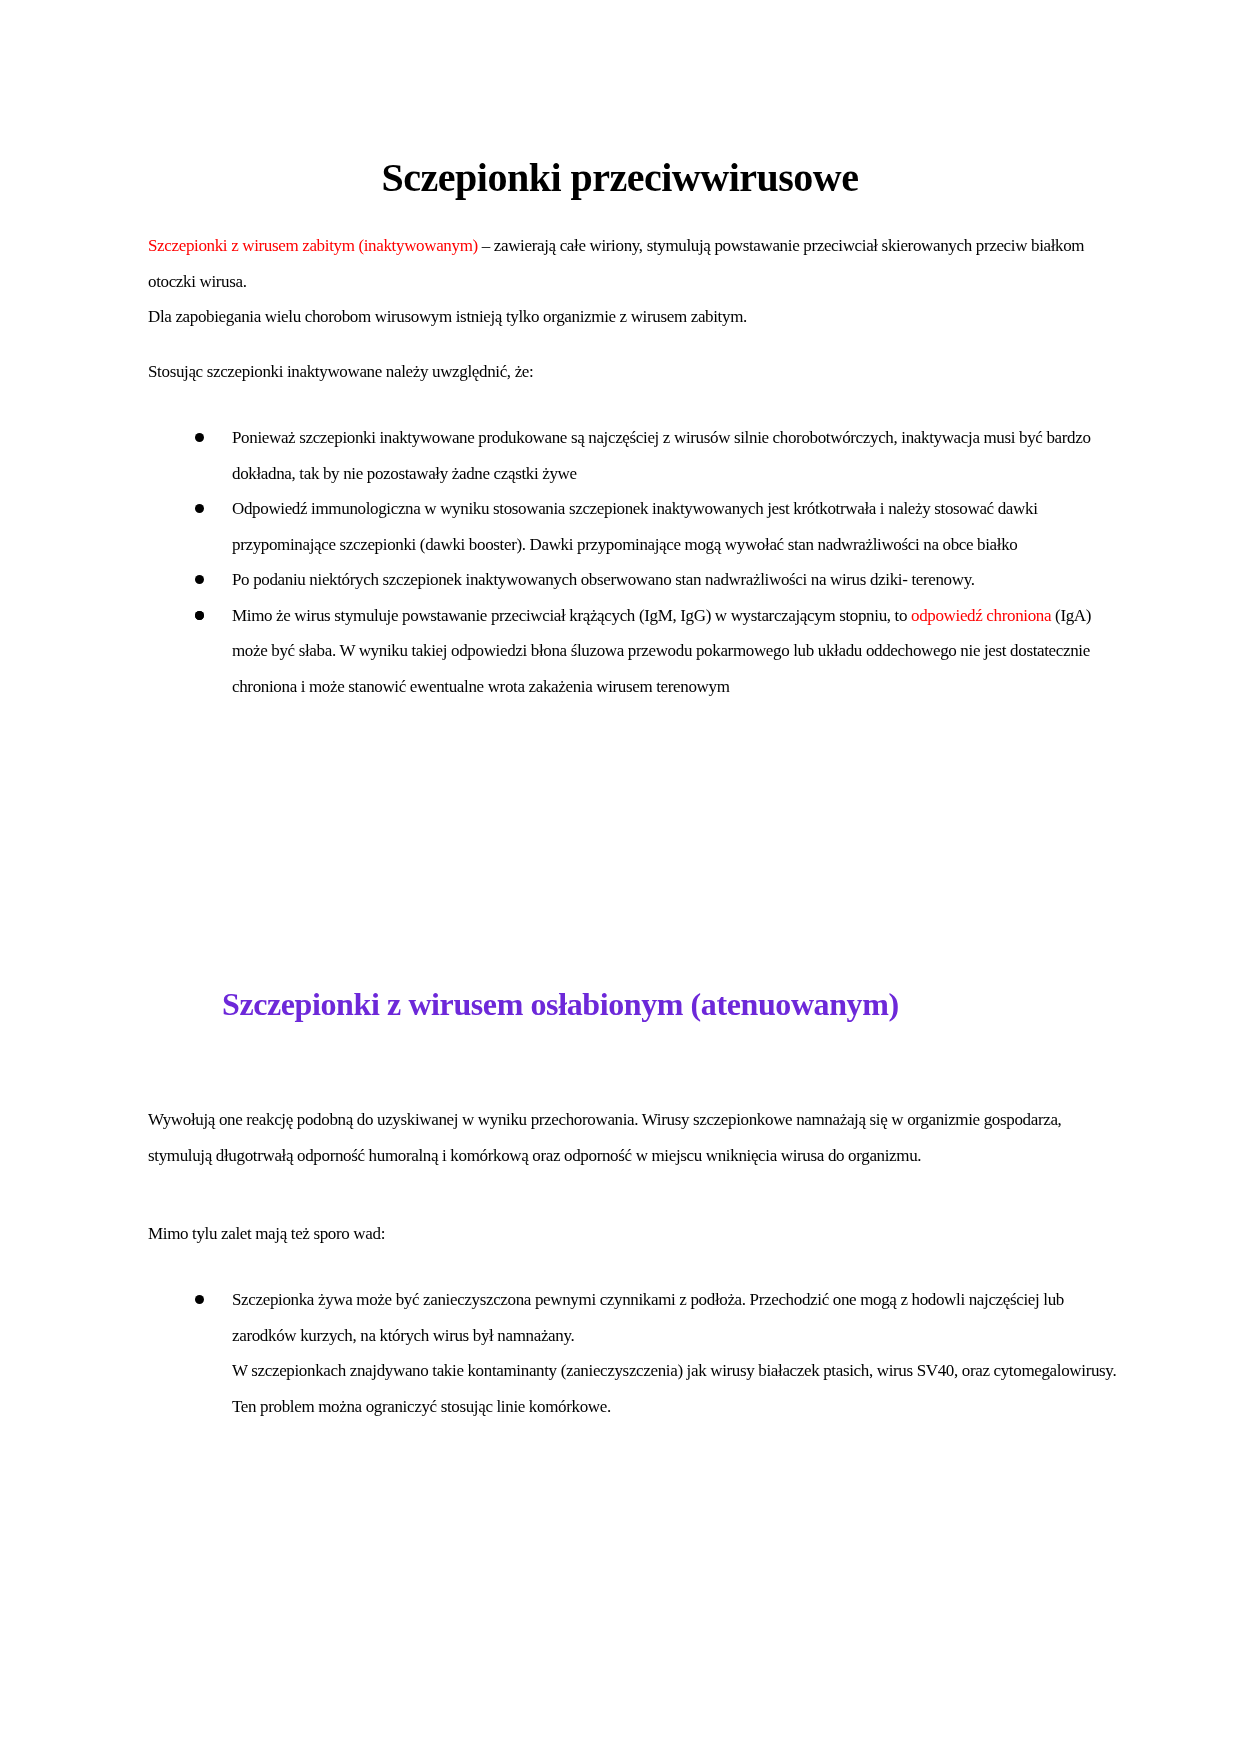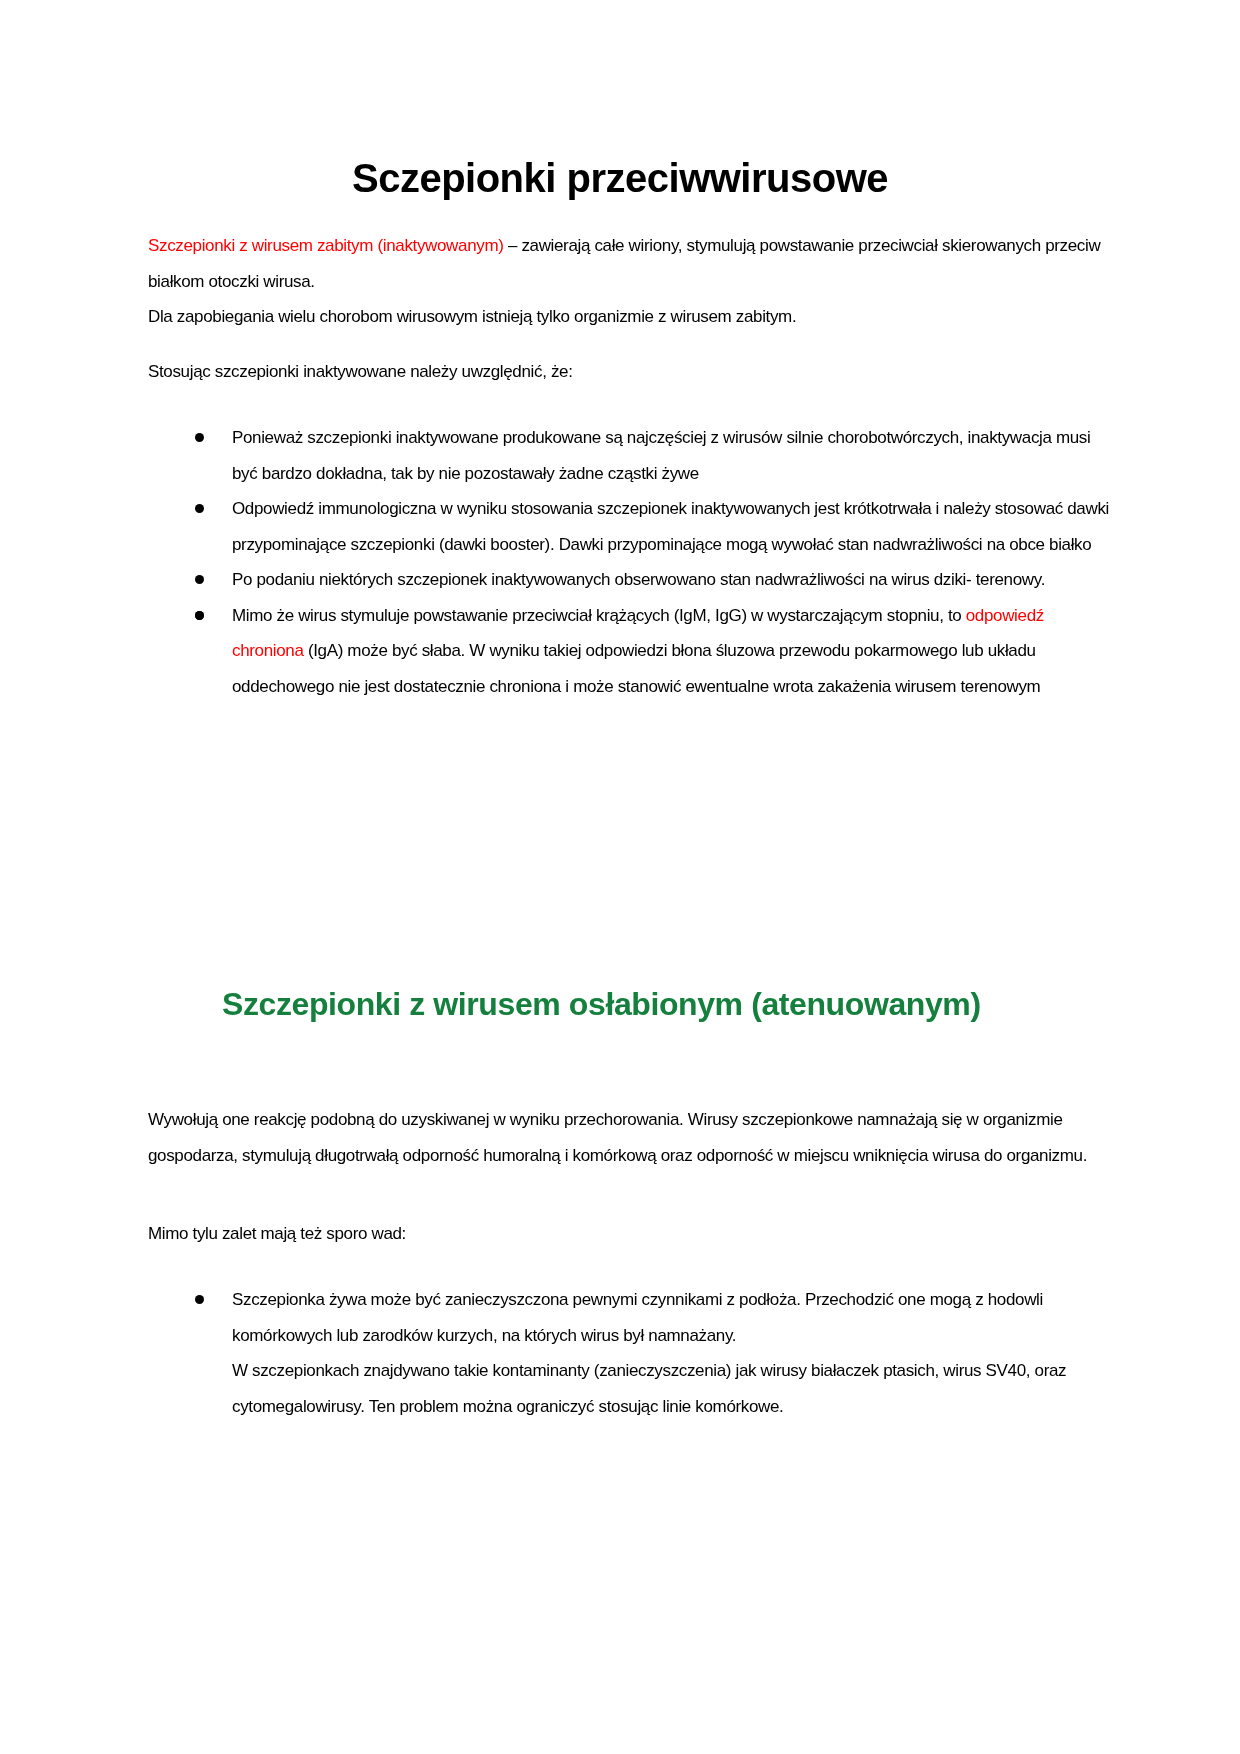--- a/index.html
+++ b/index.html
@@ -1,38 +1,38 @@
 <!DOCTYPE html>
 <html><head>
 <meta charset="utf-8">
 <style>
   html, body { margin: 0; padding: 0; background: #ffffff; }
   body {
     width: 1240px; height: 1754px; position: relative; overflow: hidden;
     font-family: "Liberation Sans", "DejaVu Sans", sans-serif;
     color: #000000;
   }
-  .page { position: absolute; left: 0; top: 0; width: 1240px; height: 1596px; }
+  .page { position: absolute; left: 0; top: 0; width: 1240px; height: 1596px; font-family: Liberation Serif, serif; }
   .title {
     position: absolute; left: 0; width: 1240px; top: 150px;
     text-align: center; font-weight: bold; font-size: 40px; line-height: 56px;
     letter-spacing: -0.5px;
   }
   .text { font-size: 17px; line-height: 35.5px; letter-spacing: -0.35px; }
   .para { position: absolute; left: 148px; width: 960px; }
   .red { color: #ff0000; }
   .list { position: absolute; left: 148px; width: 960px; margin: 9px; padding: 0; list-style: none; }
   .li { position: relative; padding-left: 75px; }
   .bullet {
     position: absolute; left: 38px; top: 13px; width: 9px; height: 9px;
     border-radius: 50%; background: #000;
   }
   .h2 {
     position: absolute; left: 222px; top: 980px; font-size: 32px; line-height: 48px;
-    font-weight: bold; color: #15803d; letter-spacing: -0.4px;
+    font-weight: bold; color: #6d28d9; letter-spacing: -0.4px;
   }
 </style>
 </head>
 <body>
 
 <div class="page">
 
   <h1 class="title" style="margin:0;">Sczepionki przeciwwirusowe</h1>
 
   <div class="para text" style="top:228px;">
@@ -66,18 +66,18 @@
 
   <h2 class="h2" style="margin:0;">Szczepionki z wirusem osłabionym (atenuowanym)</h2>
 
   <div class="para text" style="top:1090px;margin-top:12px;">Wywołują one reakcję podobną do uzyskiwanej w wyniku przechorowania. Wirusy szczepionkowe namnażają się w organizmie gospodarza, stymulują długotrwałą odporność humoralną i komórkową oraz odporność w miejscu wniknięcia wirusa do organizmu.</div>
 
   <div class="para text" style="top:1216px;">Mimo tylu zalet mają też sporo wad:</div>
 
   <ul class="list text" style="top:1273px;">
     <li class="li">
       <span class="bullet"></span>
-      <span>Szczepionka żywa może być zanieczyszczona pewnymi czynnikami z podłoża. Przechodzić one mogą z hodowli komórkowych lub zarodków kurzych, na których wirus był namnażany.</span><br>
+      <span>Szczepionka żywa może być zanieczyszczona pewnymi czynnikami z podłoża. Przechodzić one mogą z hodowli najczęściej lub zarodków kurzych, na których wirus był namnażany.</span><br>
       <span>W szczepionkach znajdywano takie kontaminanty (zanieczyszczenia) jak wirusy białaczek ptasich, wirus SV40, oraz cytomegalowirusy. Ten problem można ograniczyć stosując linie komórkowe.</span>
     </li>
   </ul>
 
 </div>
 
 </body></html>

